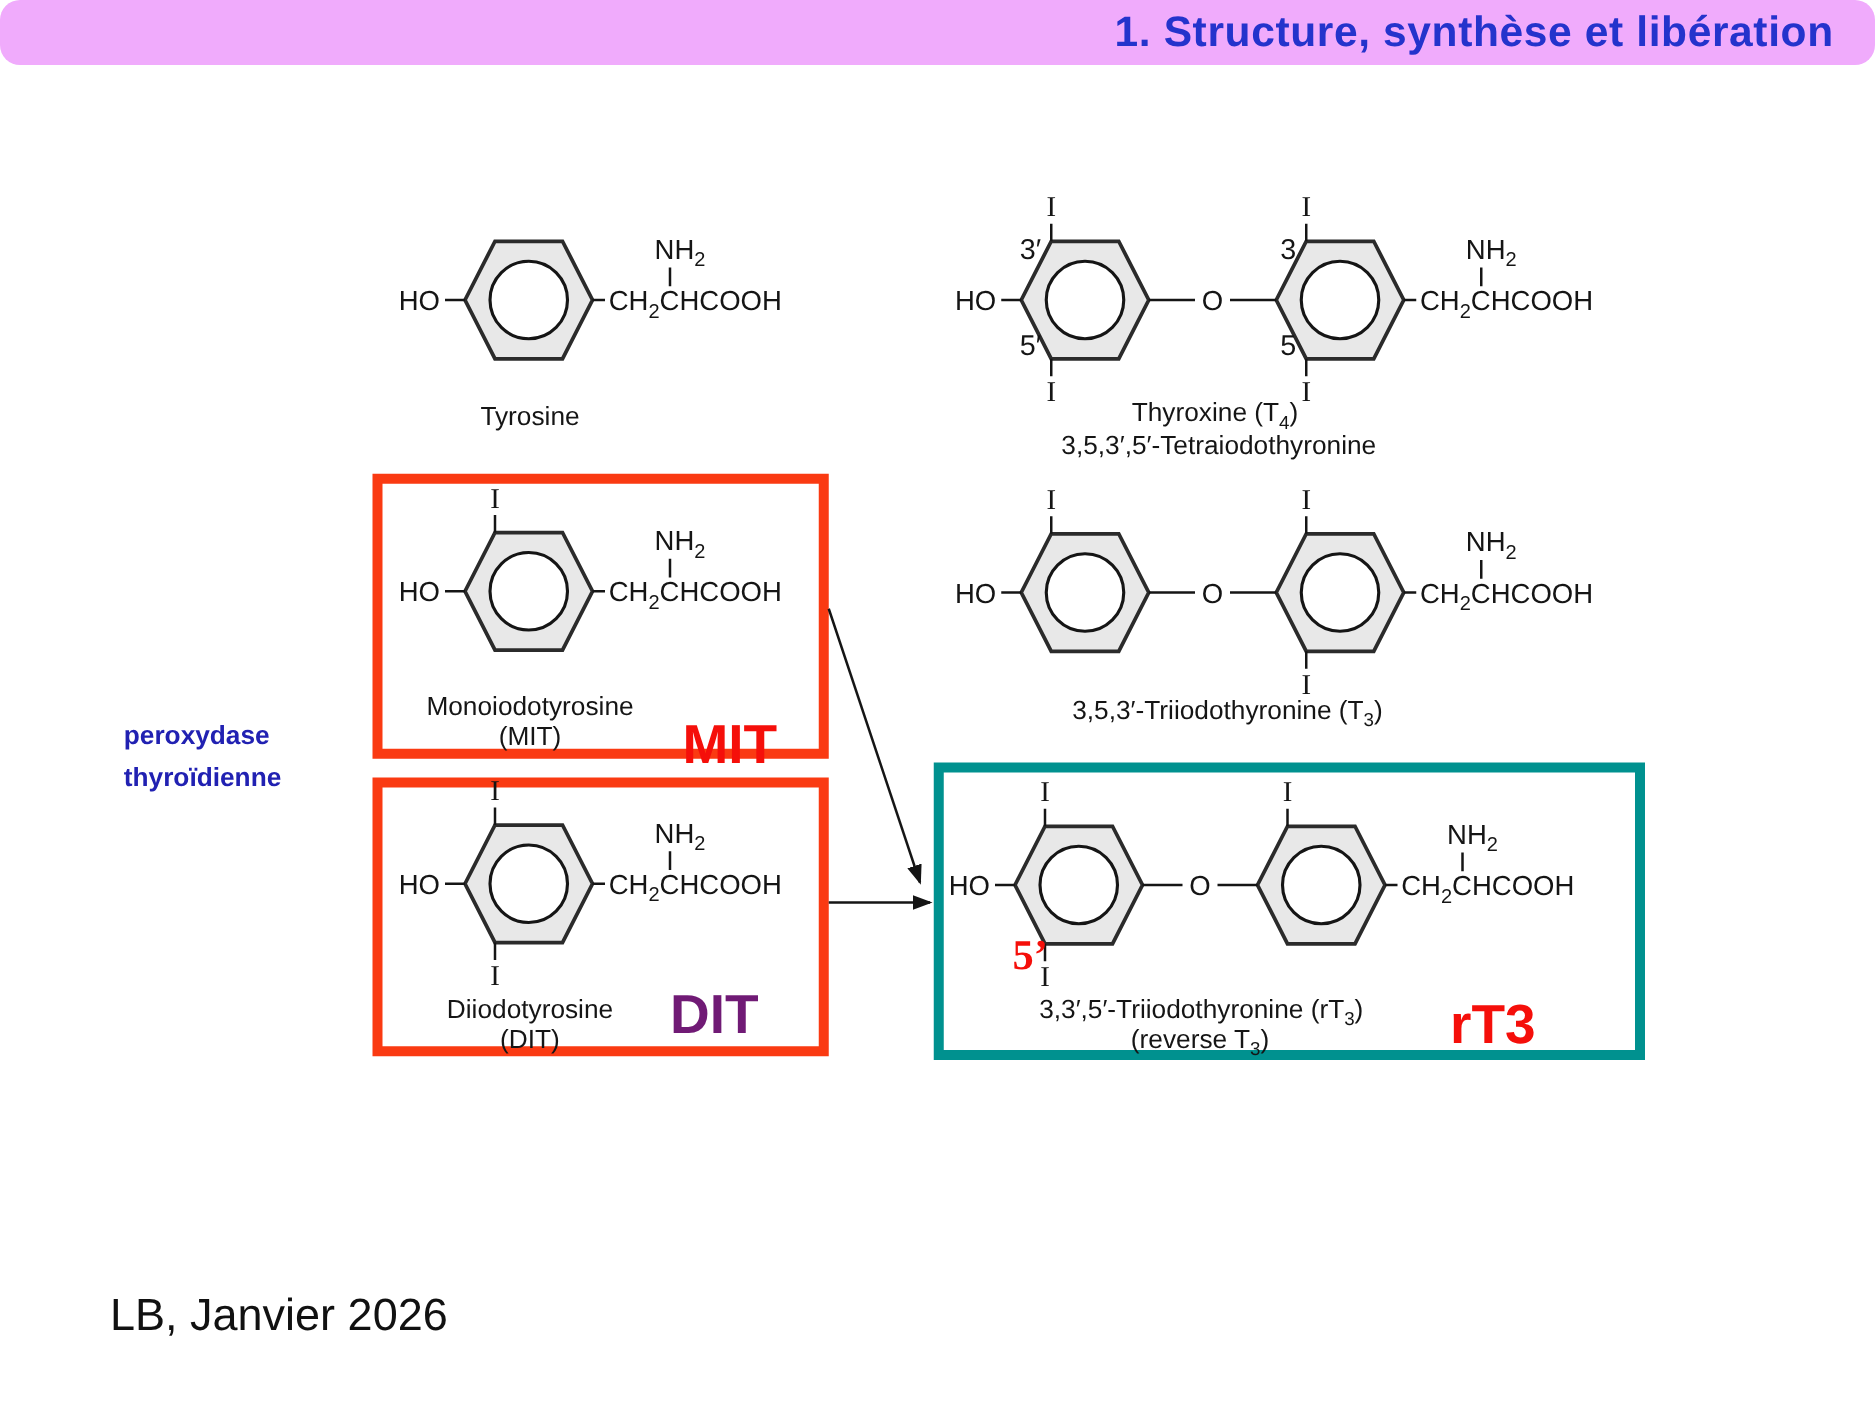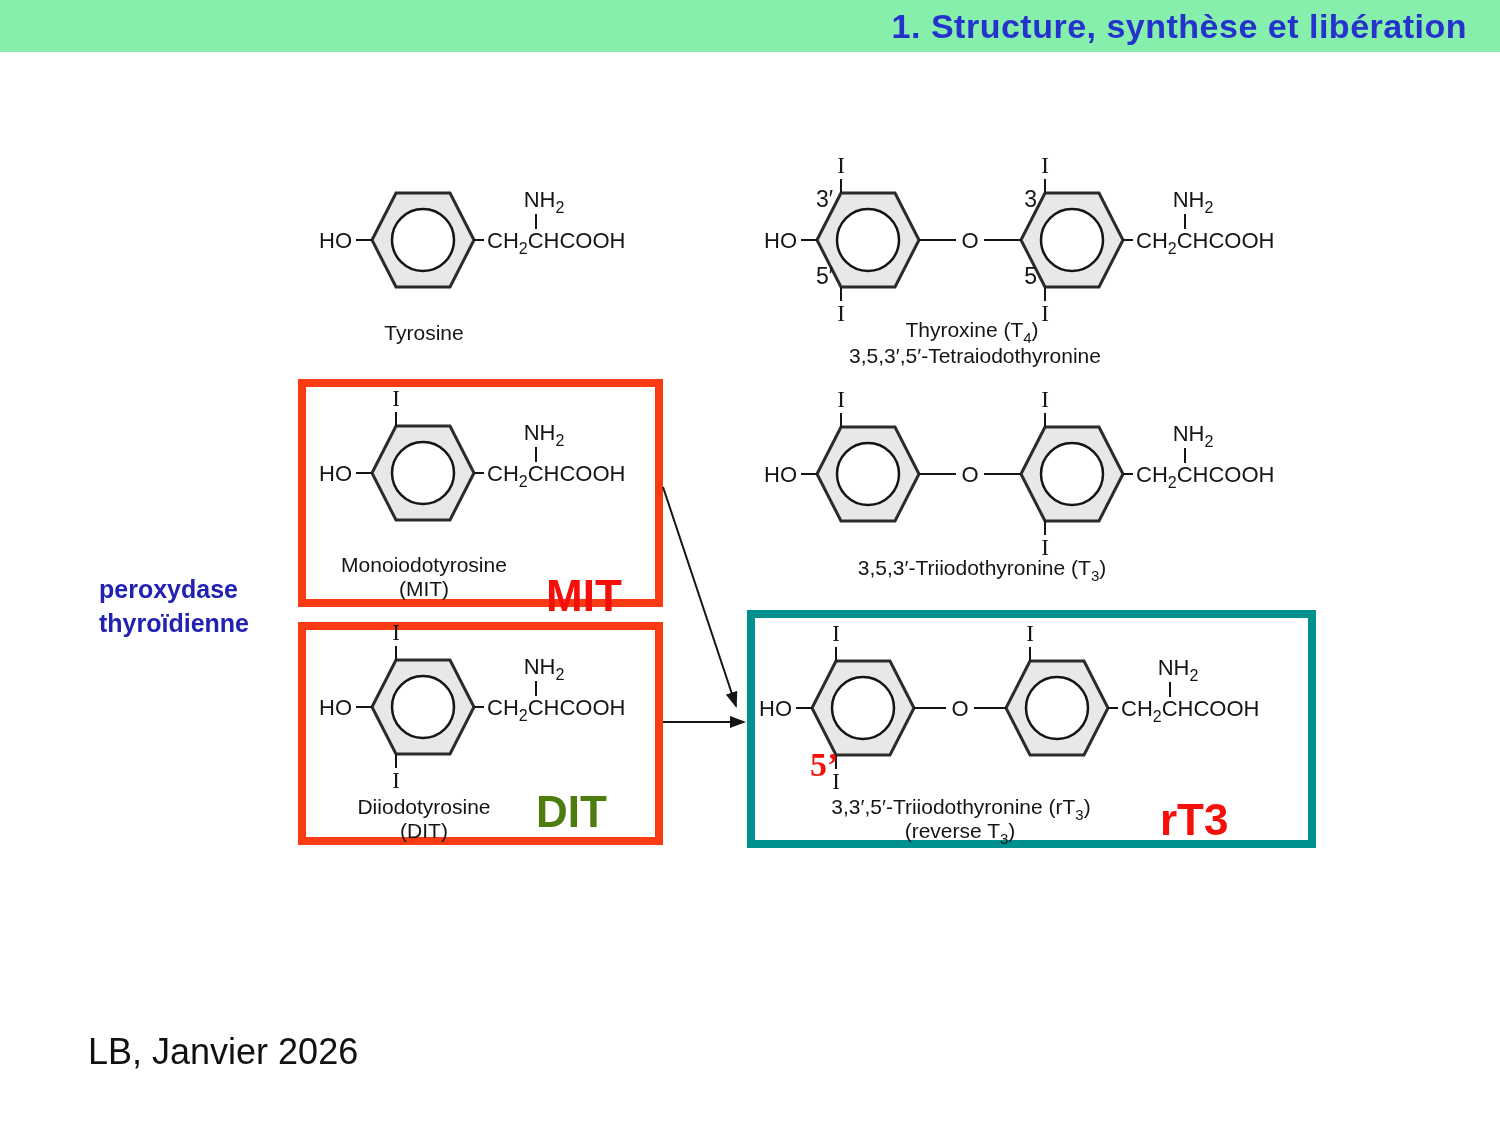--- a/index.html
+++ b/index.html
@@ -14,27 +14,27 @@
   }
   .page-title{font-size:34px;font-weight:bold;letter-spacing:.5px;white-space:nowrap;}
   .frame{position:absolute;border-style:solid;border-width:8px;box-sizing:border-box;background:transparent;z-index:2;}
   svg.diagram{position:absolute;left:0;top:0;z-index:3;pointer-events:none;}
   .annotation{position:absolute;font-weight:bold;font-size:44px;line-height:1;z-index:4;white-space:nowrap;}
   .annotation-mit{left:546px;top:550px;margin-top:24px;}
   .annotation-dit{left:536px;top:790px;}
   .annotation-rt3{left:1124px;top:798px;margin-left:36px;}
   .five-prime{position:absolute;left:810px;top:748px;font-family:"Liberation Serif",serif;
     font-weight:bold;font-size:34px;line-height:1;z-index:4;}
-  .enzyme{position:absolute;left:99px;top:572px;font-weight:bold;font-size:25px;line-height:34px;z-index:4;}
+  .enzyme{position:absolute;left:99px;top:572px;font-weight:bold;font-size:21px;line-height:34px;z-index:4;}
   .footer{position:absolute;left:88px;top:1031px;font-size:36px;color:#111111;z-index:4;}
 </style>
 </head>
 <body>
 
-<div class="header-bar" style="background: #86efac;">
+<div class="header-bar" style="background: #f0abfc; border-radius: 16px;">
   <span class="page-title" style="color: rgb(36, 51, 204);">1. Structure, synthèse et libération</span>
 </div>
 
 <div id="frames">
     <div class="frame" style="left: 298px; top: 379px; width: 365px; height: 228px; border-color: rgb(250, 58, 18);"></div>
     <div class="frame" style="left: 298px; top: 622px; width: 365px; height: 223px; border-color: rgb(250, 58, 18);"></div>
     <div class="frame" style="left: 747px; top: 610px; width: 569px; height: 238px; border-color: rgb(0, 145, 143);"></div>
   </div>
 
 <svg class="diagram" width="1500" height="1125" viewBox="0 0 1500 1125">
@@ -160,21 +160,21 @@
         <text x="960" y="838" font-size="21" text-anchor="middle" fill="#151515" font-family="Liberation Sans, sans-serif" font-weight="normal"><tspan>(reverse T</tspan><tspan dy="6" font-size="15">3</tspan><tspan dy="-6" font-size="21">)</tspan></text>
       </g>
       <g>
         <line x1="663" y1="487" x2="736" y2="706" stroke="#151515" stroke-width="2" marker-end="url(#arrh)"></line>
         <line x1="663" y1="722" x2="744" y2="722" stroke="#151515" stroke-width="2" marker-end="url(#arrh)"></line>
       </g>
     </g>
 </svg>
 
 <div class="annotation annotation-mit" style="color: rgb(245, 15, 10);">MIT</div>
-<div class="annotation annotation-dit" style="color: #4d7c0f;">DIT</div>
+<div class="annotation annotation-dit" style="color: #701a75;">DIT</div>
 <div class="annotation annotation-rt3" style="color: rgb(245, 15, 10);">rT3</div>
 <div class="five-prime" style="color: rgb(245, 15, 10);">5’</div>
 
 <div class="enzyme" style="color: rgb(33, 33, 178);">
   <div>peroxydase</div>
   <div>thyroïdienne</div>
 </div>
 
 <div class="footer">LB, Janvier 2026</div>
 

